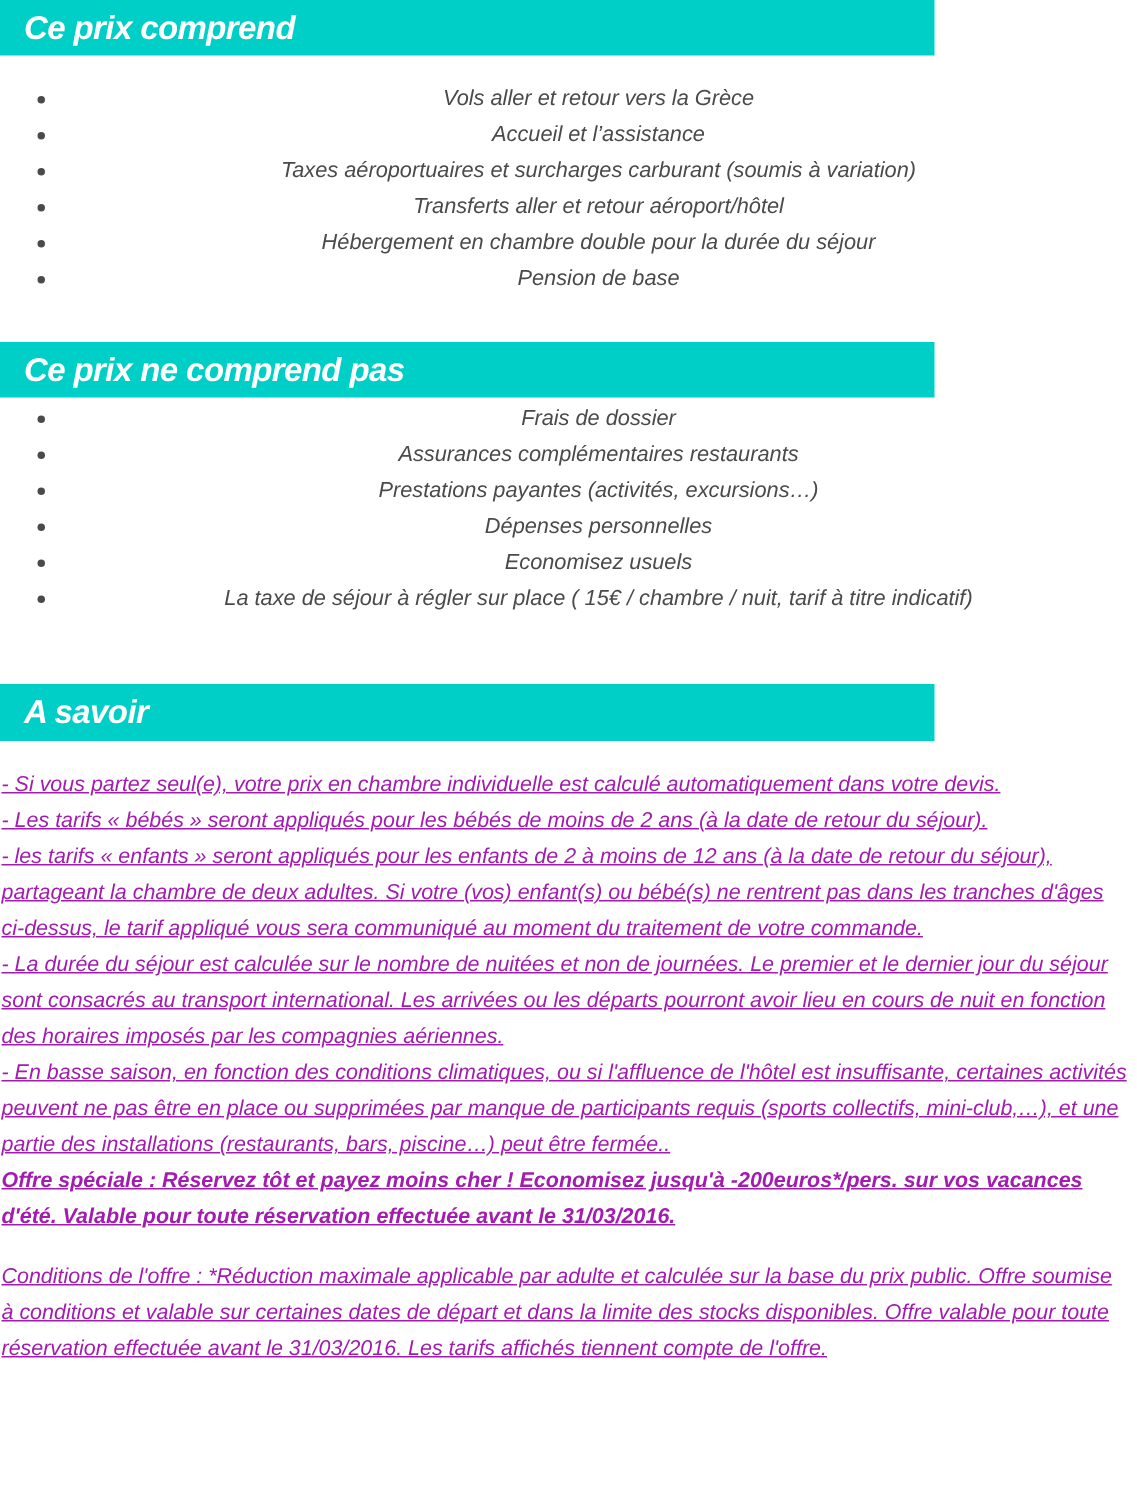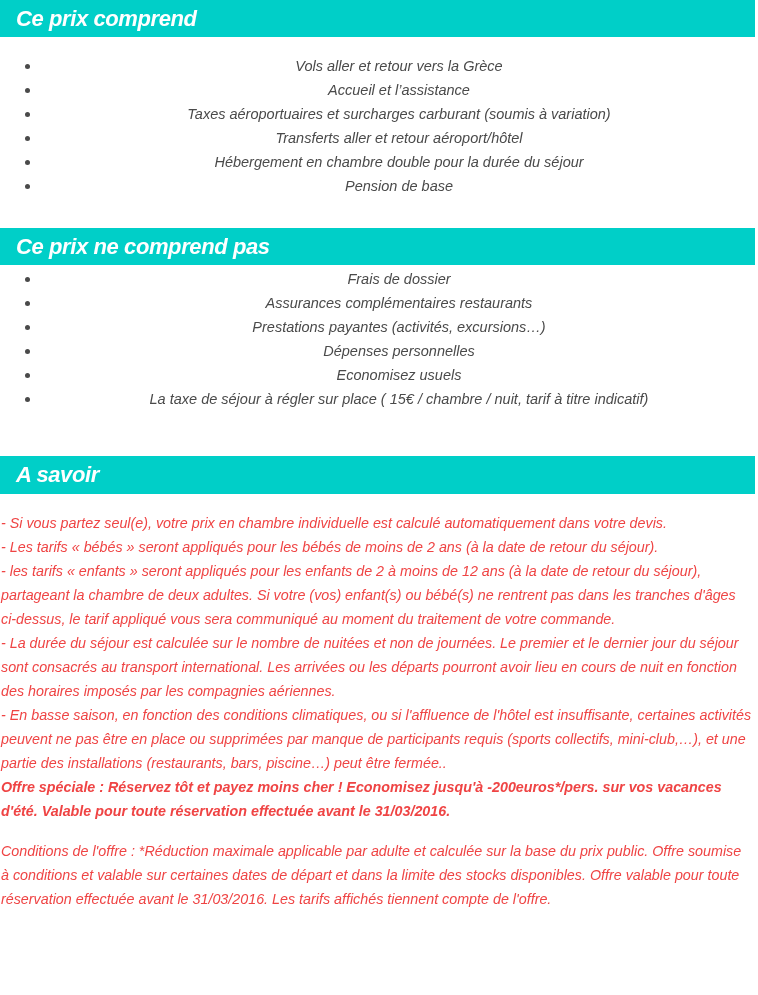--- a/index.html
+++ b/index.html
@@ -20,21 +20,21 @@
   .page {
     width: 758px;
     height: 995px;
     position: relative;
     background: #ffffff;
   }
 
   
   .section-band {
     background: #00cfc8;
-    width: 755px;
+    width: 623px;
     box-sizing: border-box;
     display: flex;
     align-items: center;
     padding-left: 16px;
   }
   .section-band .band-title {
     color: #ffffff;
     font-family: "Liberation Sans", sans-serif;
     font-style: italic;
     font-weight: bold;
@@ -83,21 +83,22 @@
   .savoir-body {
     padding-top: 17px;
     padding-left: 1px;
     padding-right: 6px;
   }
   .savoir-body p {
     margin: 0;
     font-style: italic;
     font-size: 14.3px;
     line-height: 24px;
-    color: #ef4444;
+    color: #a21caf;
+    text-decoration: underline;
   }
   .savoir-body p.offer {
     font-weight: bold;
   }
   .savoir-body p.terms {
     margin-top: 16px;
   }
 
   .spacer-a { height: 30px; }
   .spacer-b { height: 45px; }

